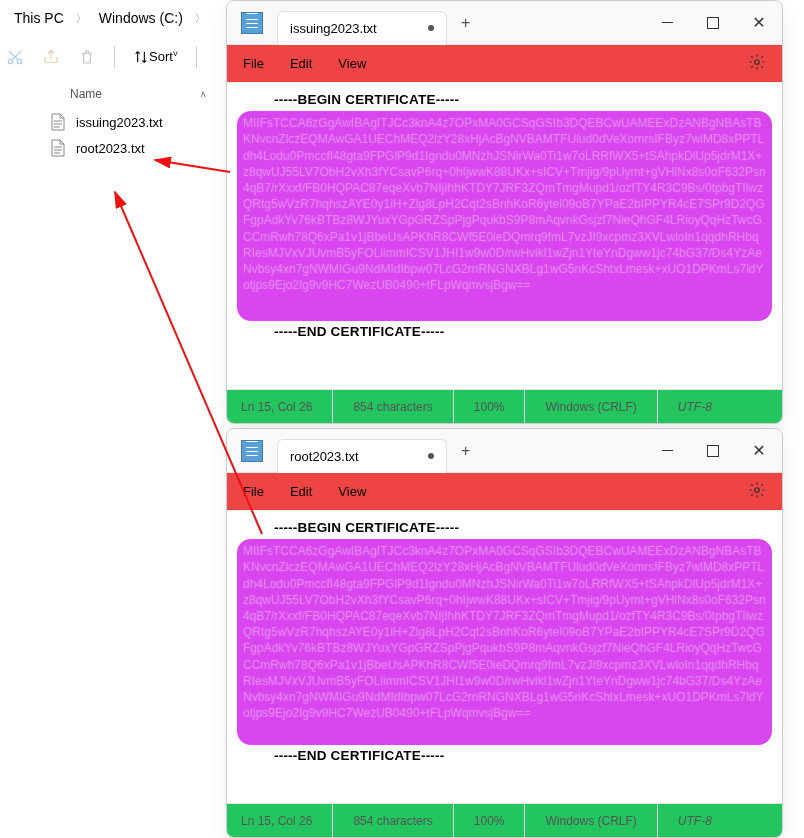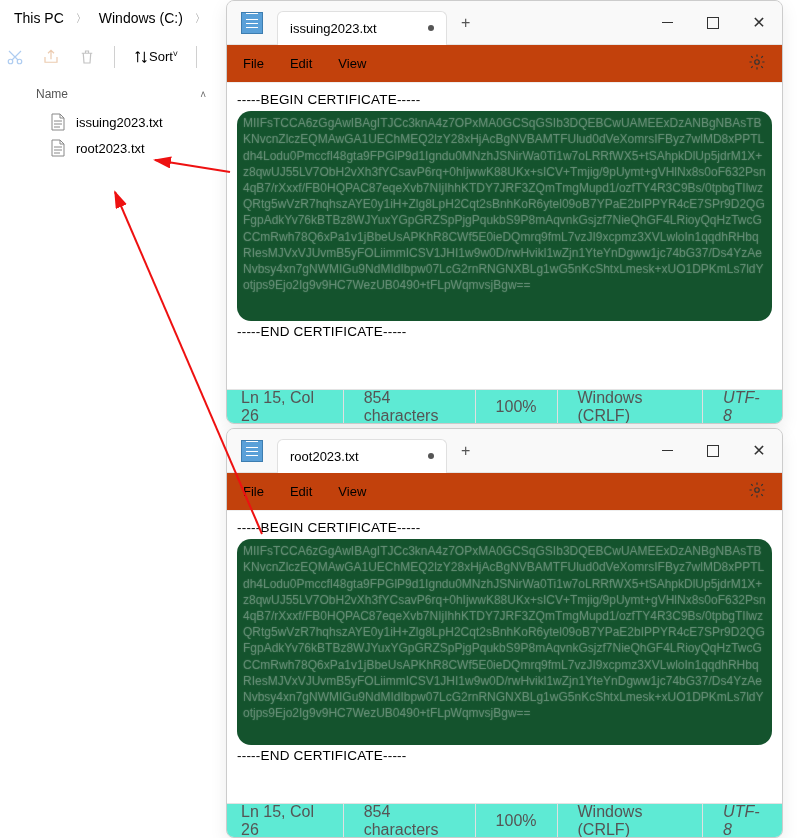--- a/index.html
+++ b/index.html
@@ -6,21 +6,21 @@
   body { width: 804px; height: 838px; background: #fff; position: relative; overflow: hidden; }
 
   
   .explorer { position: absolute; left: 0; top: 0; width: 220px; height: 838px; background: #fff; }
   .breadcrumbs { display: flex; align-items: flex-end; gap: 12px; padding: 10px 14px; font-size: 14px; color: #000; }
   .breadcrumbs .chev { color: #888; font-size: 11px; }
   .ex-toolbar { display: flex; align-items: center; gap: 18px; padding: 10px 10px 10px 6px; border-bottom: 1px solid rgba(0,0,0,0); }
   .ex-toolbar svg { display: block; }
   .ex-sort { display: flex; align-items: flex-start; font-size: 13px; color: #000; }
   .ex-sep { width: 1px; height: 22px; background: #d0d0d0; }
-  .ex-header { display: flex; align-items: center; padding: 8px 14px 8px 36px; font-size: 12px; color: #555; }
+  .ex-header { display: flex; align-items: center; padding: 8px 14px 8px 36px; font-size: 12px; color: #555; margin-left: 34px; }
   .ex-header .caret { margin-left: auto; font-size: 10px; color: #666; }
   .file-row { display: flex; align-items: center; gap: 10px; padding: 4px 14px 4px 50px; font-size: 13px; color: #000; }
   .file-row .ficon { width: 16px; height: 18px; }
 
   
   .npwin { position: absolute; width: 557px; background: #f3f3f3; border: 1px solid #ccc; border-radius: 8px; box-shadow: 0 6px 18px rgba(0,0,0,0.08); display: flex; flex-direction: column; overflow: hidden; }
   .np1 { left: 226px; top: 0; height: 424px; }
   .np2 { left: 226px; top: 428; height: 410px; top: 428px; }
 
   .titlebar { display: flex; align-items: center; height: 44px; background: #f9f9f9; border-bottom: 1px solid #e5e5e5; }
@@ -29,29 +29,29 @@
   .np-icon::before { top:6px; box-shadow:0 4px 0 #fff, 0 8px 0 #fff; }
   .tab { display:flex; align-items:center; gap:10px; height:34px; background:#fff; border:1px solid #e0e0e0; border-bottom:none; border-radius:6px 6px 0 0; padding:0 12px; font-size:13px; margin-top:10px; min-width: 170px; }
   .tab .dot { width:6px; height:6px; border-radius:50%; background:#555; margin-left:auto; }
   .addtab { font-size:16px; color:#555; padding:8px 14px; }
   .wincontrols { margin-left:auto; display:flex; }
   .wincontrols div { width:46px; height:34px; display:flex; align-items:center; justify-content:center; color:#333; font-size:13px; }
   .wincontrols .min::after { content:""; width:11px; height:1px; background:#333; display:block; }
   .wincontrols .max::after { content:""; width:10px; height:10px; border:1px solid #333; display:block; }
   .wincontrols .close { font-size:16px; }
 
-  .menubar { display:flex; align-items:center; gap:26px; padding:8px 16px; font-size:13px; background:#c2410c; border-bottom:1px solid #eee; }
+  .menubar { display:flex; align-items:center; gap:26px; padding:8px 16px; font-size:13px; background:#ef4444; border-bottom:1px solid #eee; }
   .menubar .gear { margin-left:auto; }
 
   .content { flex:1; background:#fff; padding:8px 10px; font-family: Consolas, monospace; font-size:13.5px; line-height:1.35; color:#000; position:relative; overflow:hidden; }
-  .cert-begin, .cert-end { font-weight:normal; letter-spacing:0.2px; }
-  .redacted { background:#14532d; border-radius:14px; padding:4px 6px; margin:2px 0; word-break:break-all; color:rgba(255,255,255,0.25); font-size:12px; line-height:1.35; height:210px; overflow:hidden; text-shadow:0 0 2px rgba(255,255,255,0.2); }
+  .cert-begin, .cert-end { font-weight:bold; letter-spacing:0.2px;margin-left:37px; }
+  .redacted { background:#d946ef; border-radius:14px; padding:4px 6px; margin:2px 0; word-break:break-all; color:rgba(255,255,255,0.25); font-size:12px; line-height:1.35; height:210px; overflow:hidden; text-shadow:0 0 2px rgba(255,255,255,0.2); }
   .np2 .redacted { height:206px; }
 
-  .statusbar { display:flex; align-items:center; height:34px; background:#5eead4; border-top:1px solid #e3e3e3; font-size:16px; color:#555; }
+  .statusbar { display:flex; align-items:center; height:34px; background:#22c55e; border-top:1px solid #e3e3e3; font-size:12px; color:#555; }
   .statusbar .cell { padding:0 20px; border-right:1px solid #e0e0e0; height:100%; display:flex; align-items:center; }
   .statusbar .cell:first-child { padding-left:14px; }
   .statusbar .cell:last-child { border-right:none;font-style:italic; }
 
   
   svg.arrows { position:absolute; left:0; top:0; width:804px; height:838px; pointer-events:none; }
 </style>
 </head>
 <body>
 

